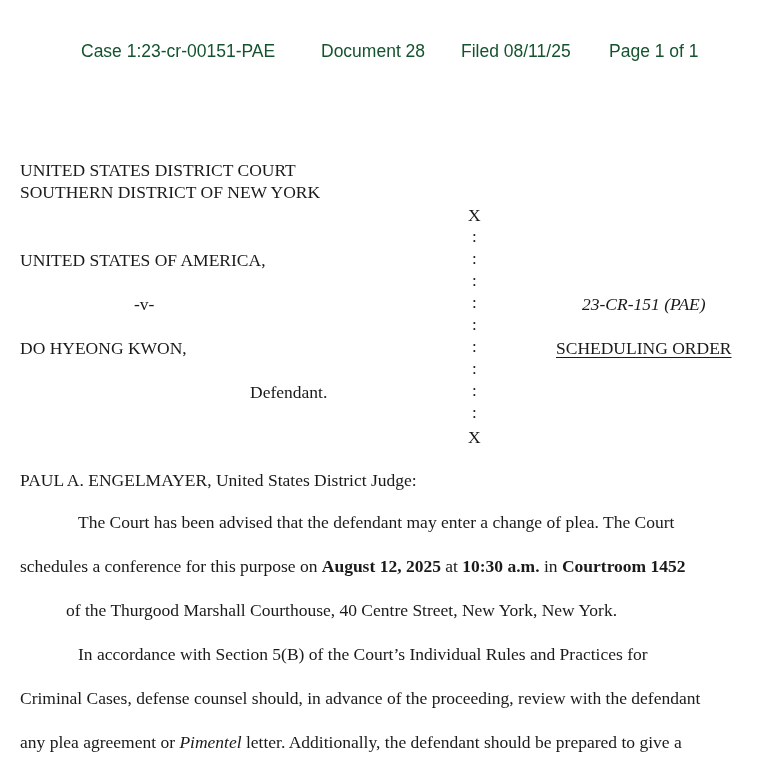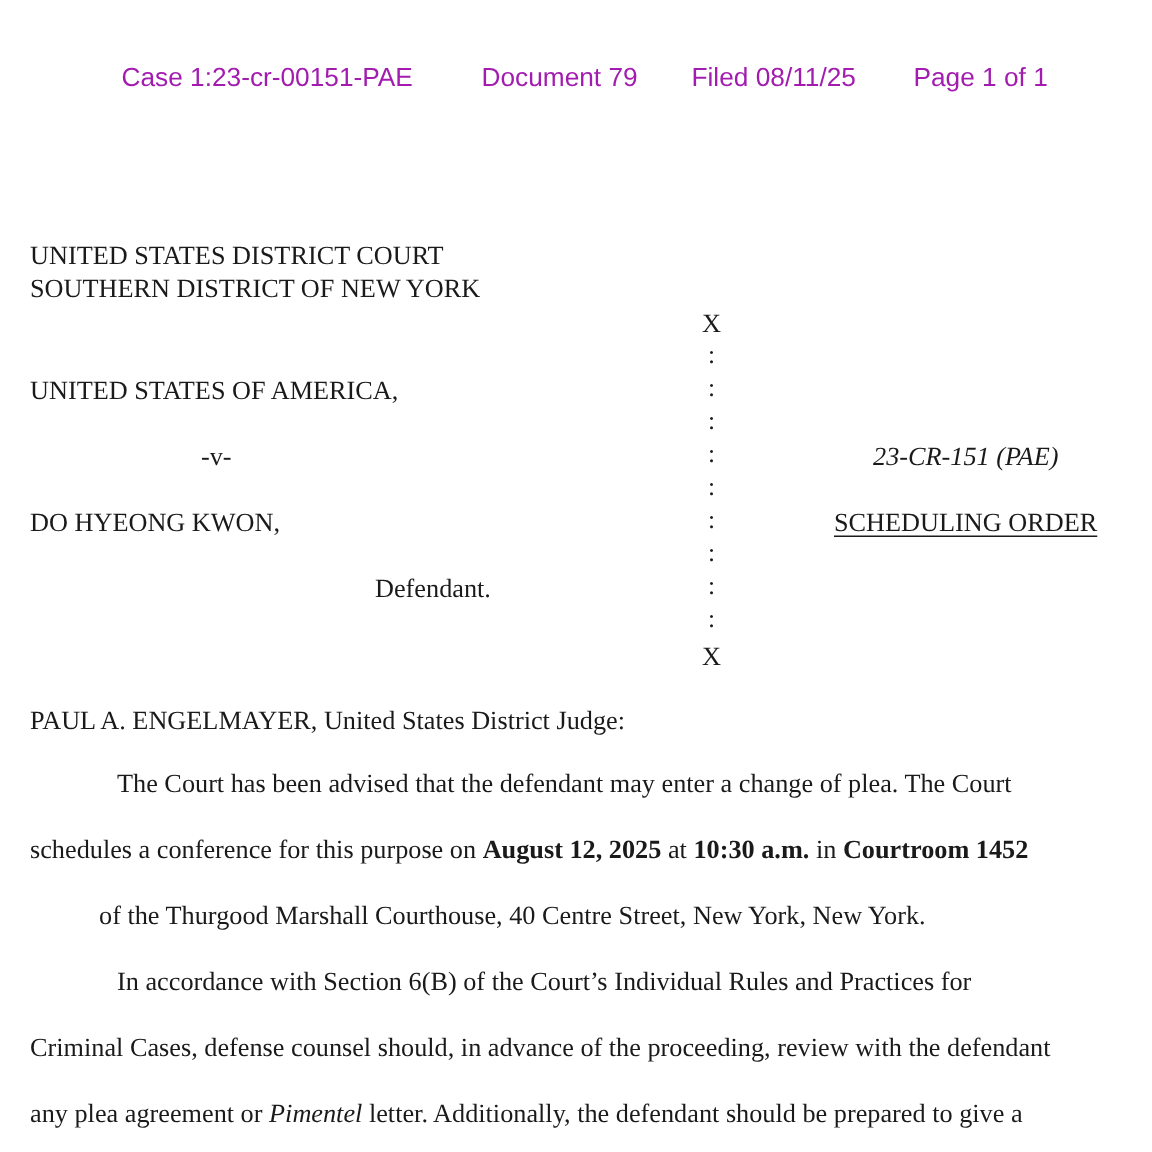--- a/index.html
+++ b/index.html
@@ -5,35 +5,35 @@
   html, body { margin: 0; padding: 0; }
   body {
     width: 768px; height: 768px; overflow: hidden;
     background: #ffffff; position: relative;
     font-family: "Liberation Serif", "DejaVu Serif", serif;
     color: #1a1a1a;
   }
   .abs { position: absolute; white-space: nowrap; }
   .hdr {
     font-family: "Liberation Sans", "DejaVu Sans", sans-serif;
-    font-size: 17.5px; color: #a21caf; top: 41px;
+    font-size: 17.5px; color: #14532d; top: 41px;
   }
   .serif { font-size: 17.5px; line-height: 20px; }
   .dash { font-size: 17.5px; letter-spacing: 0; left: 20px; }
   .colon { font-size: 17px; left: 472px; }
   .body-line { font-size: 17.5px; left: 20px; }
   .u { text-decoration: underline; text-underline-offset: 3px; }
   b { font-weight: bold; }
   i { }
 </style>
 </head>
 <body>
 
 <div class="abs hdr" style="left:81px;">Case 1:23-cr-00151-PAE</div>
-<div class="abs hdr" style="left:321px;">Document 79</div>
+<div class="abs hdr" style="left:321px;">Document 28</div>
 <div class="abs hdr" style="left:461px;">Filed 08/11/25</div>
 <div class="abs hdr" style="left:609px;">Page 1 of 1</div>
 
 <div class="abs serif" style="left:20px; top:160px;">UNITED STATES DISTRICT COURT</div>
 <div class="abs serif" style="left:20px; top:182px;">SOUTHERN DISTRICT OF NEW YORK</div>
 
 <div class="abs dash" style="top:205px; width:462px; overflow:hidden;">
   
 </div>
 <div class="abs serif" style="left:468px; top:205px;">X</div>
@@ -60,15 +60,15 @@
   
 </div>
 <div class="abs serif" style="left:468px; top:427px;">X</div>
 
 <div class="abs body-line" style="top:470px;">PAUL A. ENGELMAYER, United States District Judge:</div>
 
 <div class="abs body-line" style="left:78px; top:512px;">The Court has been advised that the defendant may enter a change of plea.  The Court</div>
 <div class="abs body-line" style="top:556px;"><span>schedules a conference for this purpose on </span><b>August 12, 2025</b><span> at </span><b>10:30 a.m.</b><span> in </span><b>Courtroom 1452</b></div>
 <div class="abs body-line" style="top:600px;margin-left:46px;">of the Thurgood Marshall Courthouse, 40 Centre Street, New York, New York.</div>
 
-<div class="abs body-line" style="left:78px; top:644px;">In accordance with Section 6(B) of the Court’s Individual Rules and Practices for</div>
+<div class="abs body-line" style="left:78px; top:644px;">In accordance with Section 5(B) of the Court’s Individual Rules and Practices for</div>
 <div class="abs body-line" style="top:688px;">Criminal Cases, defense counsel should, in advance of the proceeding, review with the defendant</div>
 <div class="abs body-line" style="top:732px;"><span>any plea agreement or </span><i>Pimentel</i><span> letter.  Additionally, the defendant should be prepared to give a</span></div>
 
 </body></html>

